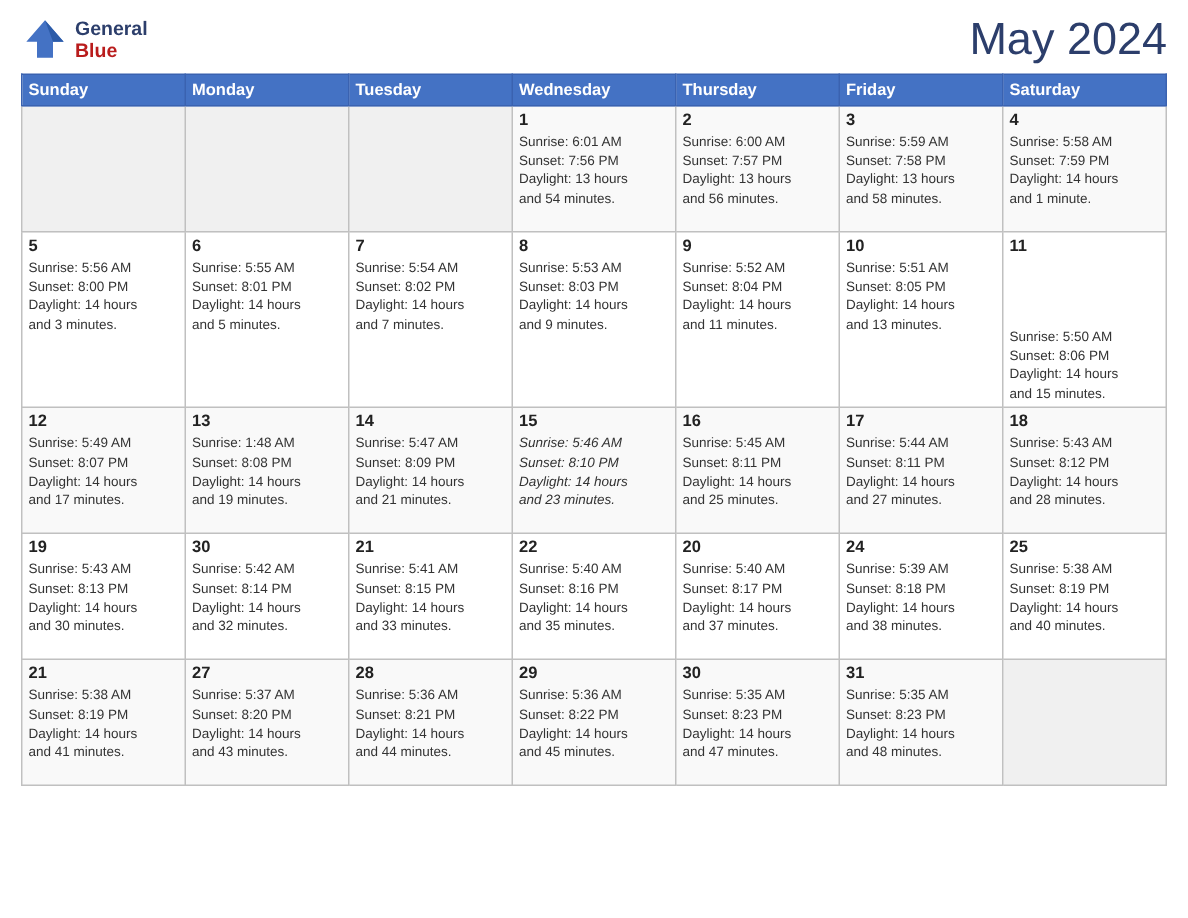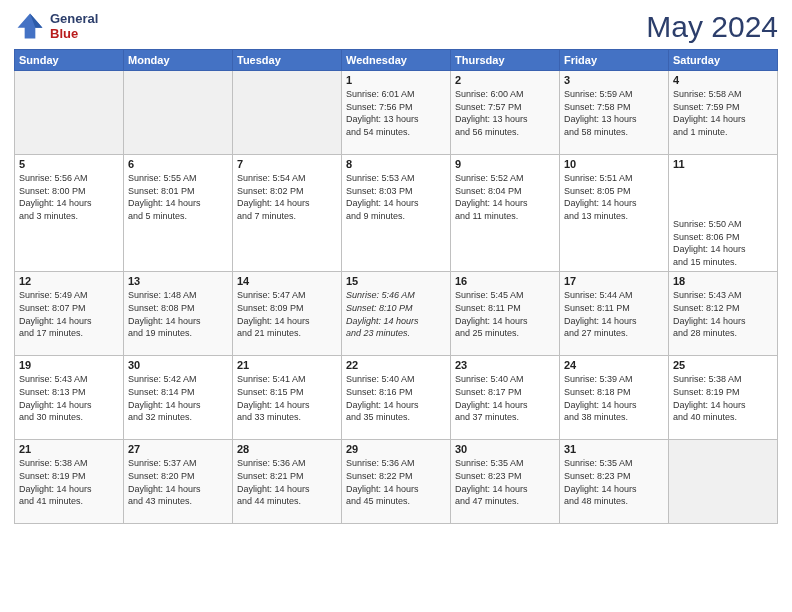--- a/index.html
+++ b/index.html
@@ -277,21 +277,21 @@
 and 33 minutes.</div>
           </td>
           <td>
             <div class="day-num">22</div>
             <div class="day-info" style="white-space: pre-line;">Sunrise: 5:40 AM
 Sunset: 8:16 PM
 Daylight: 14 hours
 and 35 minutes.</div>
           </td>
           <td>
-            <div class="day-num">23</div>
+            <div class="day-num">20</div>
             <div class="day-info" style="white-space: pre-line;">Sunrise: 5:40 AM
 Sunset: 8:17 PM
 Daylight: 14 hours
 and 37 minutes.</div>
           </td>
           <td>
             <div class="day-num">24</div>
             <div class="day-info" style="white-space: pre-line;">Sunrise: 5:39 AM
 Sunset: 8:18 PM
 Daylight: 14 hours

